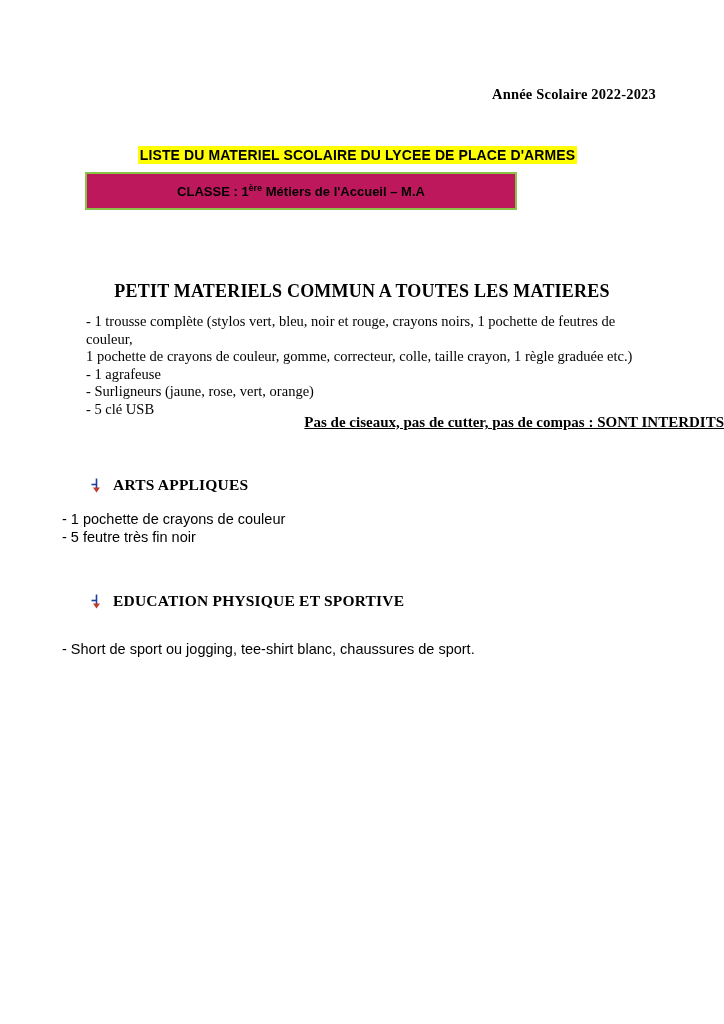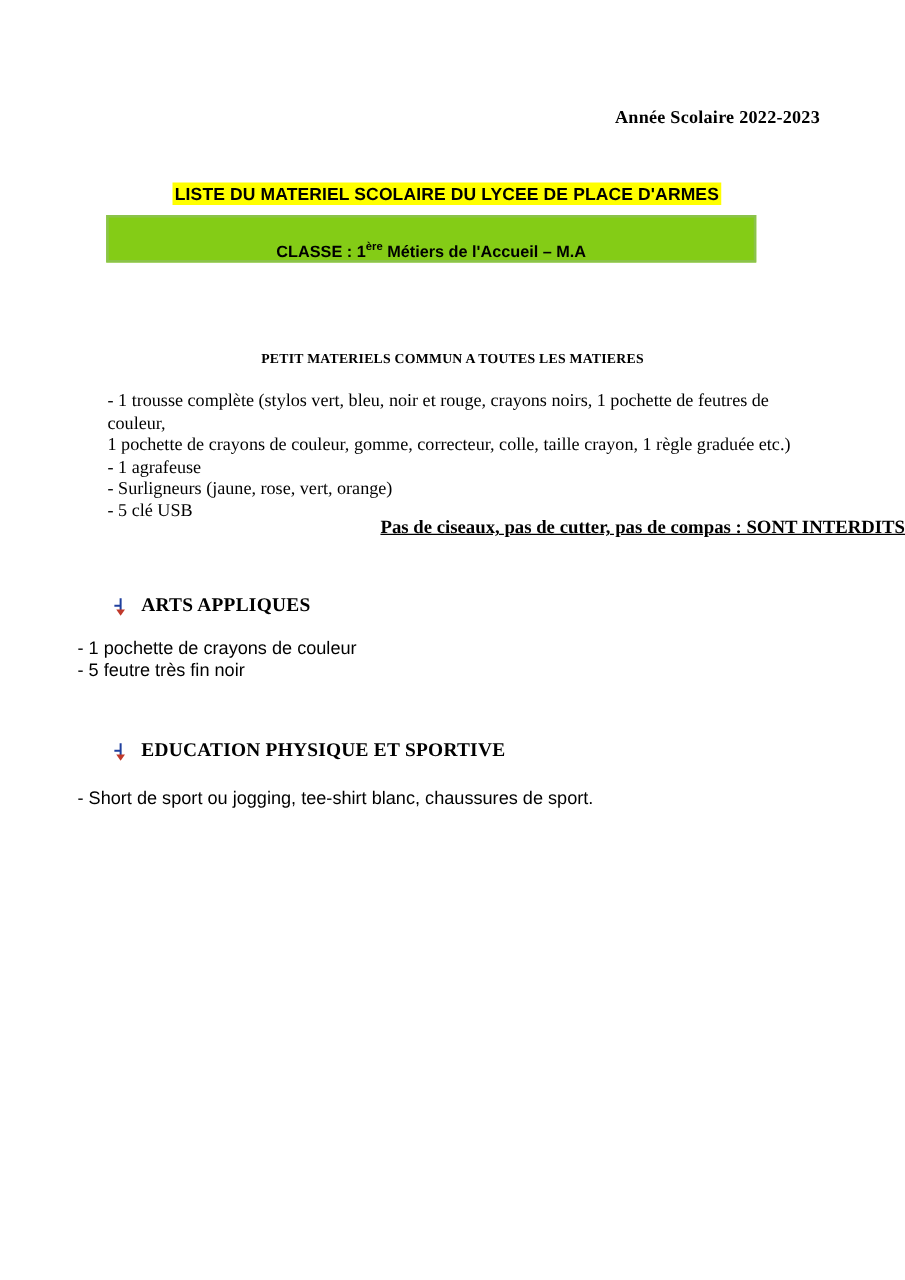--- a/index.html
+++ b/index.html
@@ -52,28 +52,28 @@
     letter-spacing: 0.1px;
     padding: 1px 2px;
     color: #000;
   }
 
   
   .class-box {
     position: absolute;
     top: 172px;
     left: 85px;
-    width: 520px;
+    width: 432px;
     height: 38px;
     border: 2px solid #8bc34a;
     box-sizing: border-box;
     display: flex;
-    align-items: flex-end;
+    align-items: center;
     justify-content: center;
-    background: #84cc16;
+    background: #be185d;
   }
   .class-box-text {
     font-family: "Liberation Sans", sans-serif;
     font-weight: bold;
     font-size: 13px;
     color: #000;
     white-space: nowrap;
   }
   .class-box-text sup {
     font-size: 9px;
@@ -82,21 +82,21 @@
 
   
   .common-heading {
     position: absolute;
     top: 281px;
     left: 0;
     width: 724px;
     text-align: center;
     font-family: "Liberation Serif", serif;
     font-weight: bold;
-    font-size: 11px;
+    font-size: 18px;
     letter-spacing: 0.2px;
   }
 
   
   .common-list {
     position: absolute;
     top: 313px;
     left: 62px;
     width: 600px;
     font-family: "Liberation Serif", serif;
@@ -146,21 +146,21 @@
     letter-spacing: 0.2px;
   }
   .section-items {
     margin-top: 17px;
     font-family: Liberation Sans, sans-serif;
     font-size: 14.5px;
     line-height: 17.5px;
   }
   #section-arts { top: 476px; }
   #section-eps  { top: 592px; }
-  #section-eps .section-items { margin-top: 21px; }
+  #section-eps .section-items { margin-top: 31px; }
 </style>
 </head>
 <body>
 
 <div class="page">
 
   <div class="school-year">Année Scolaire 2022-2023</div>
 
   <div class="title-wrap">
     <span class="title-highlight">LISTE DU MATERIEL SCOLAIRE DU LYCEE DE PLACE D'ARMES</span>

